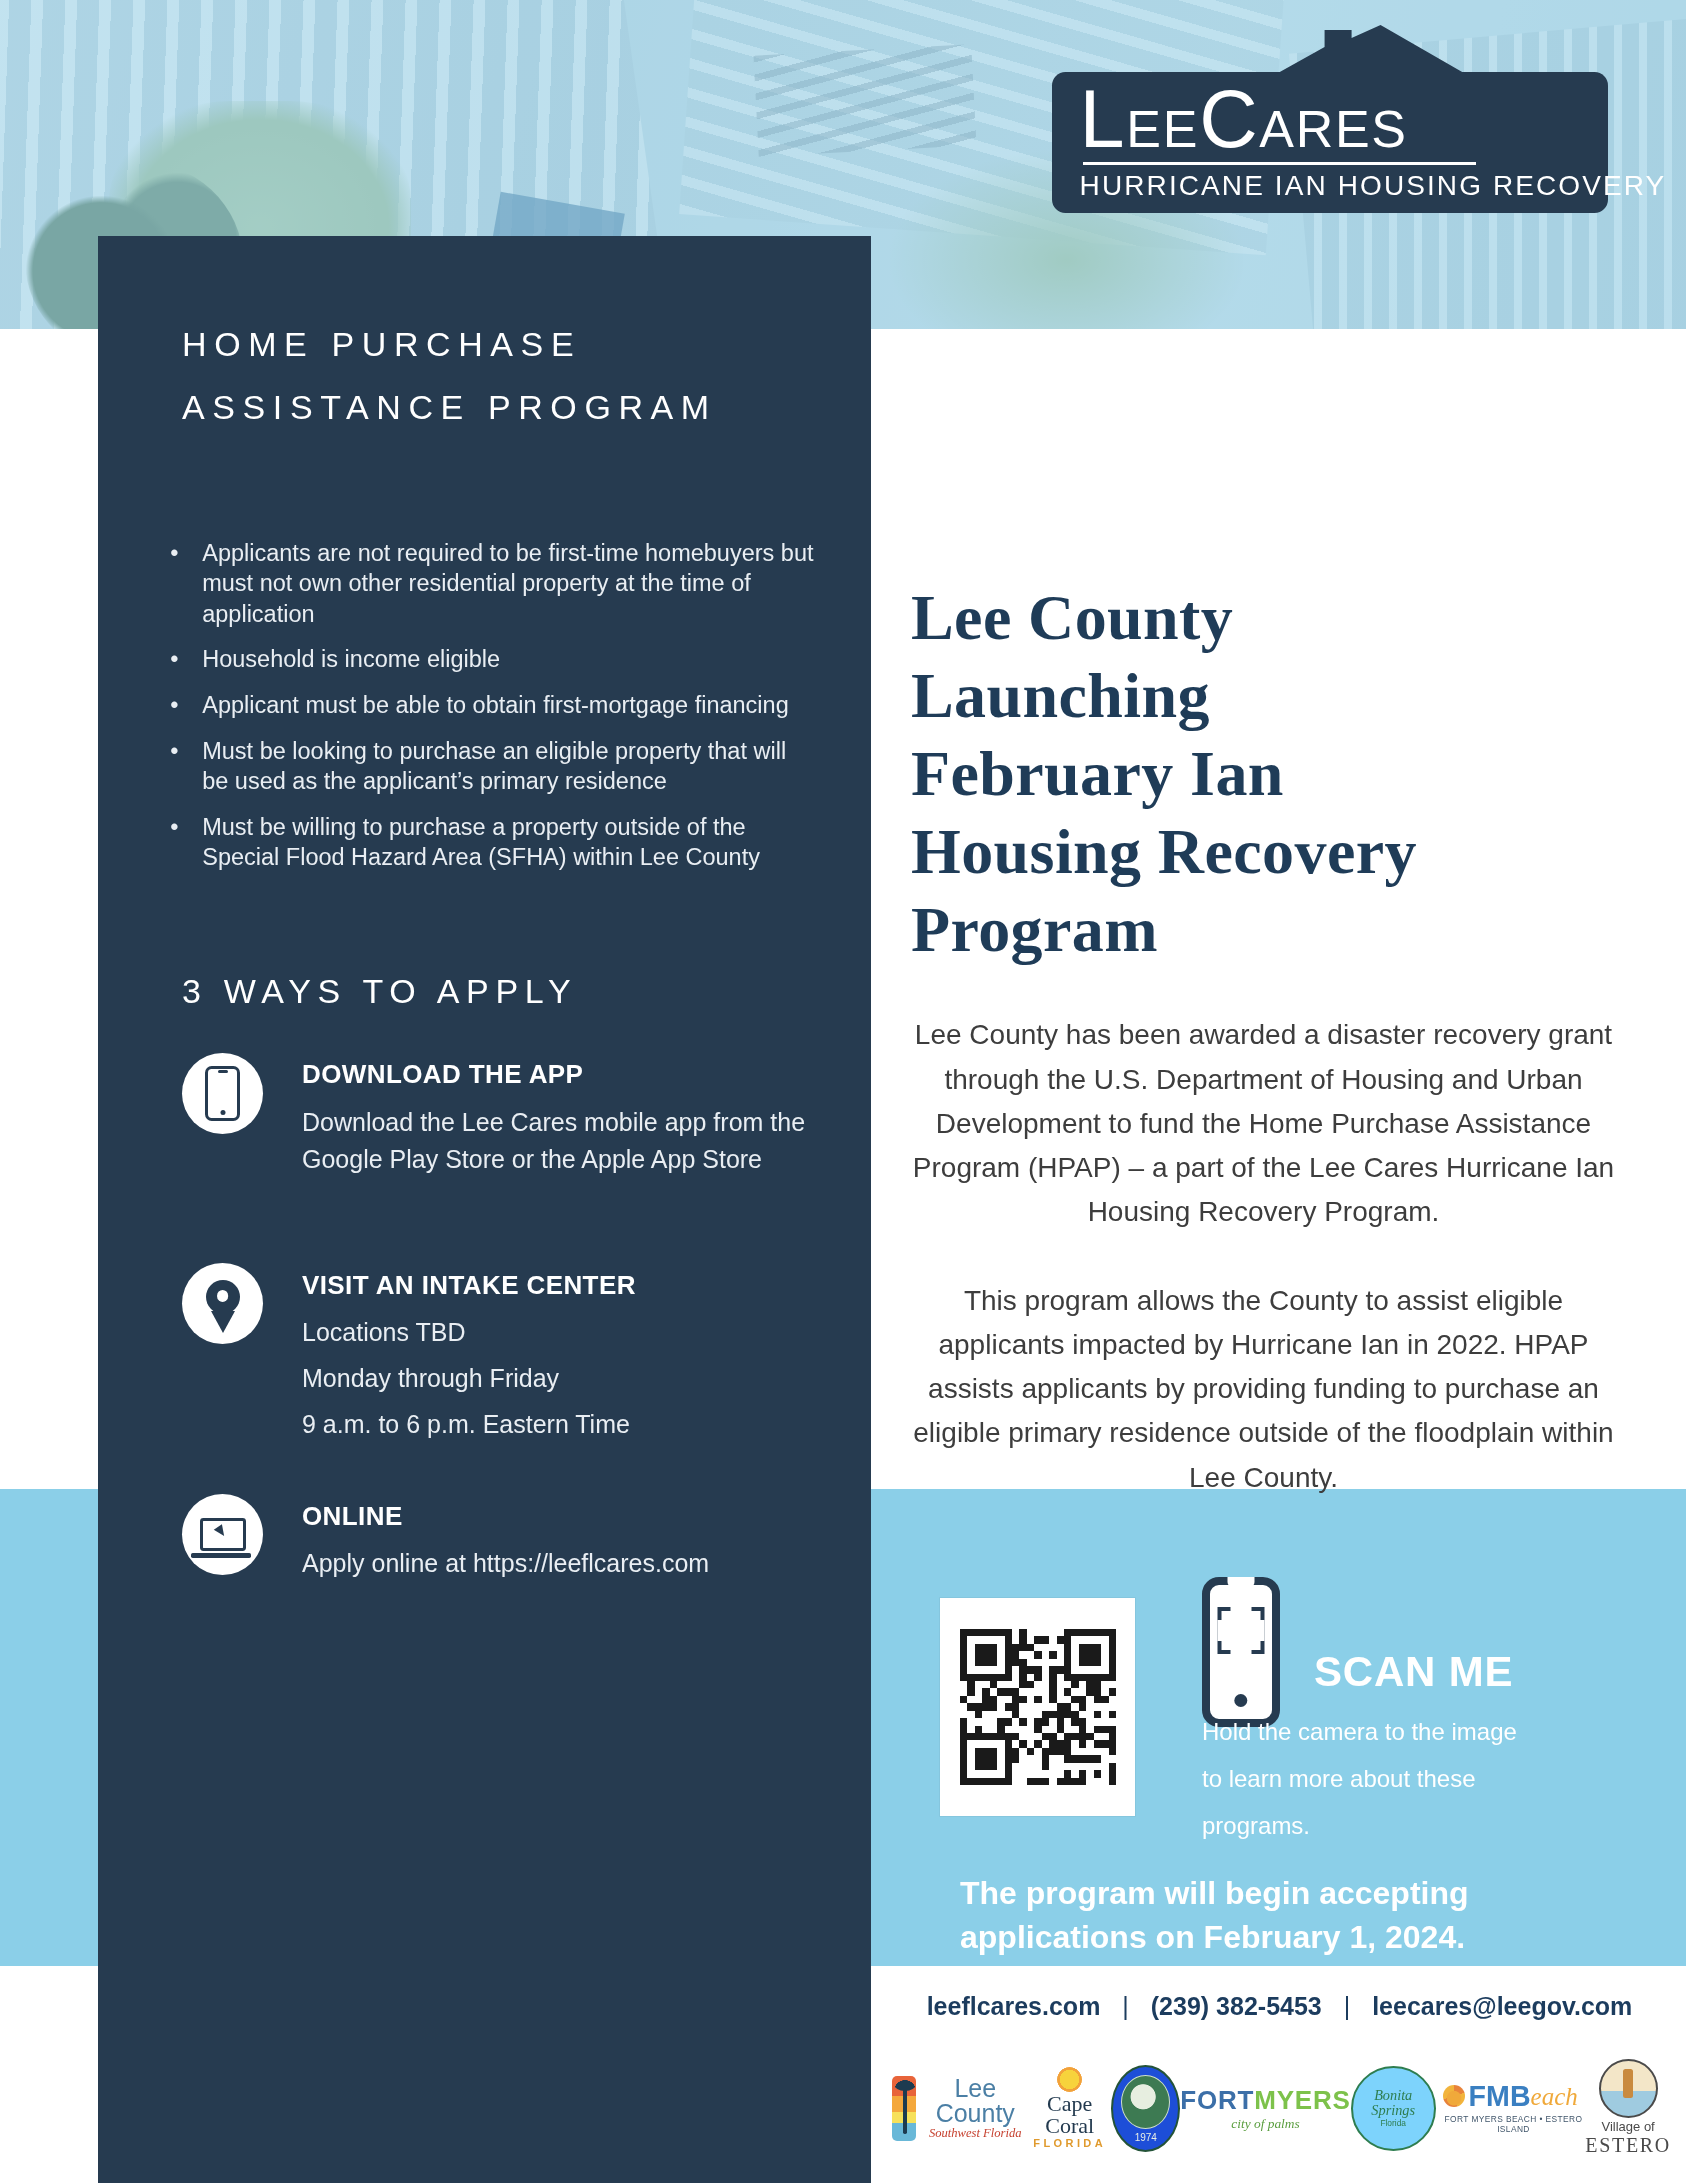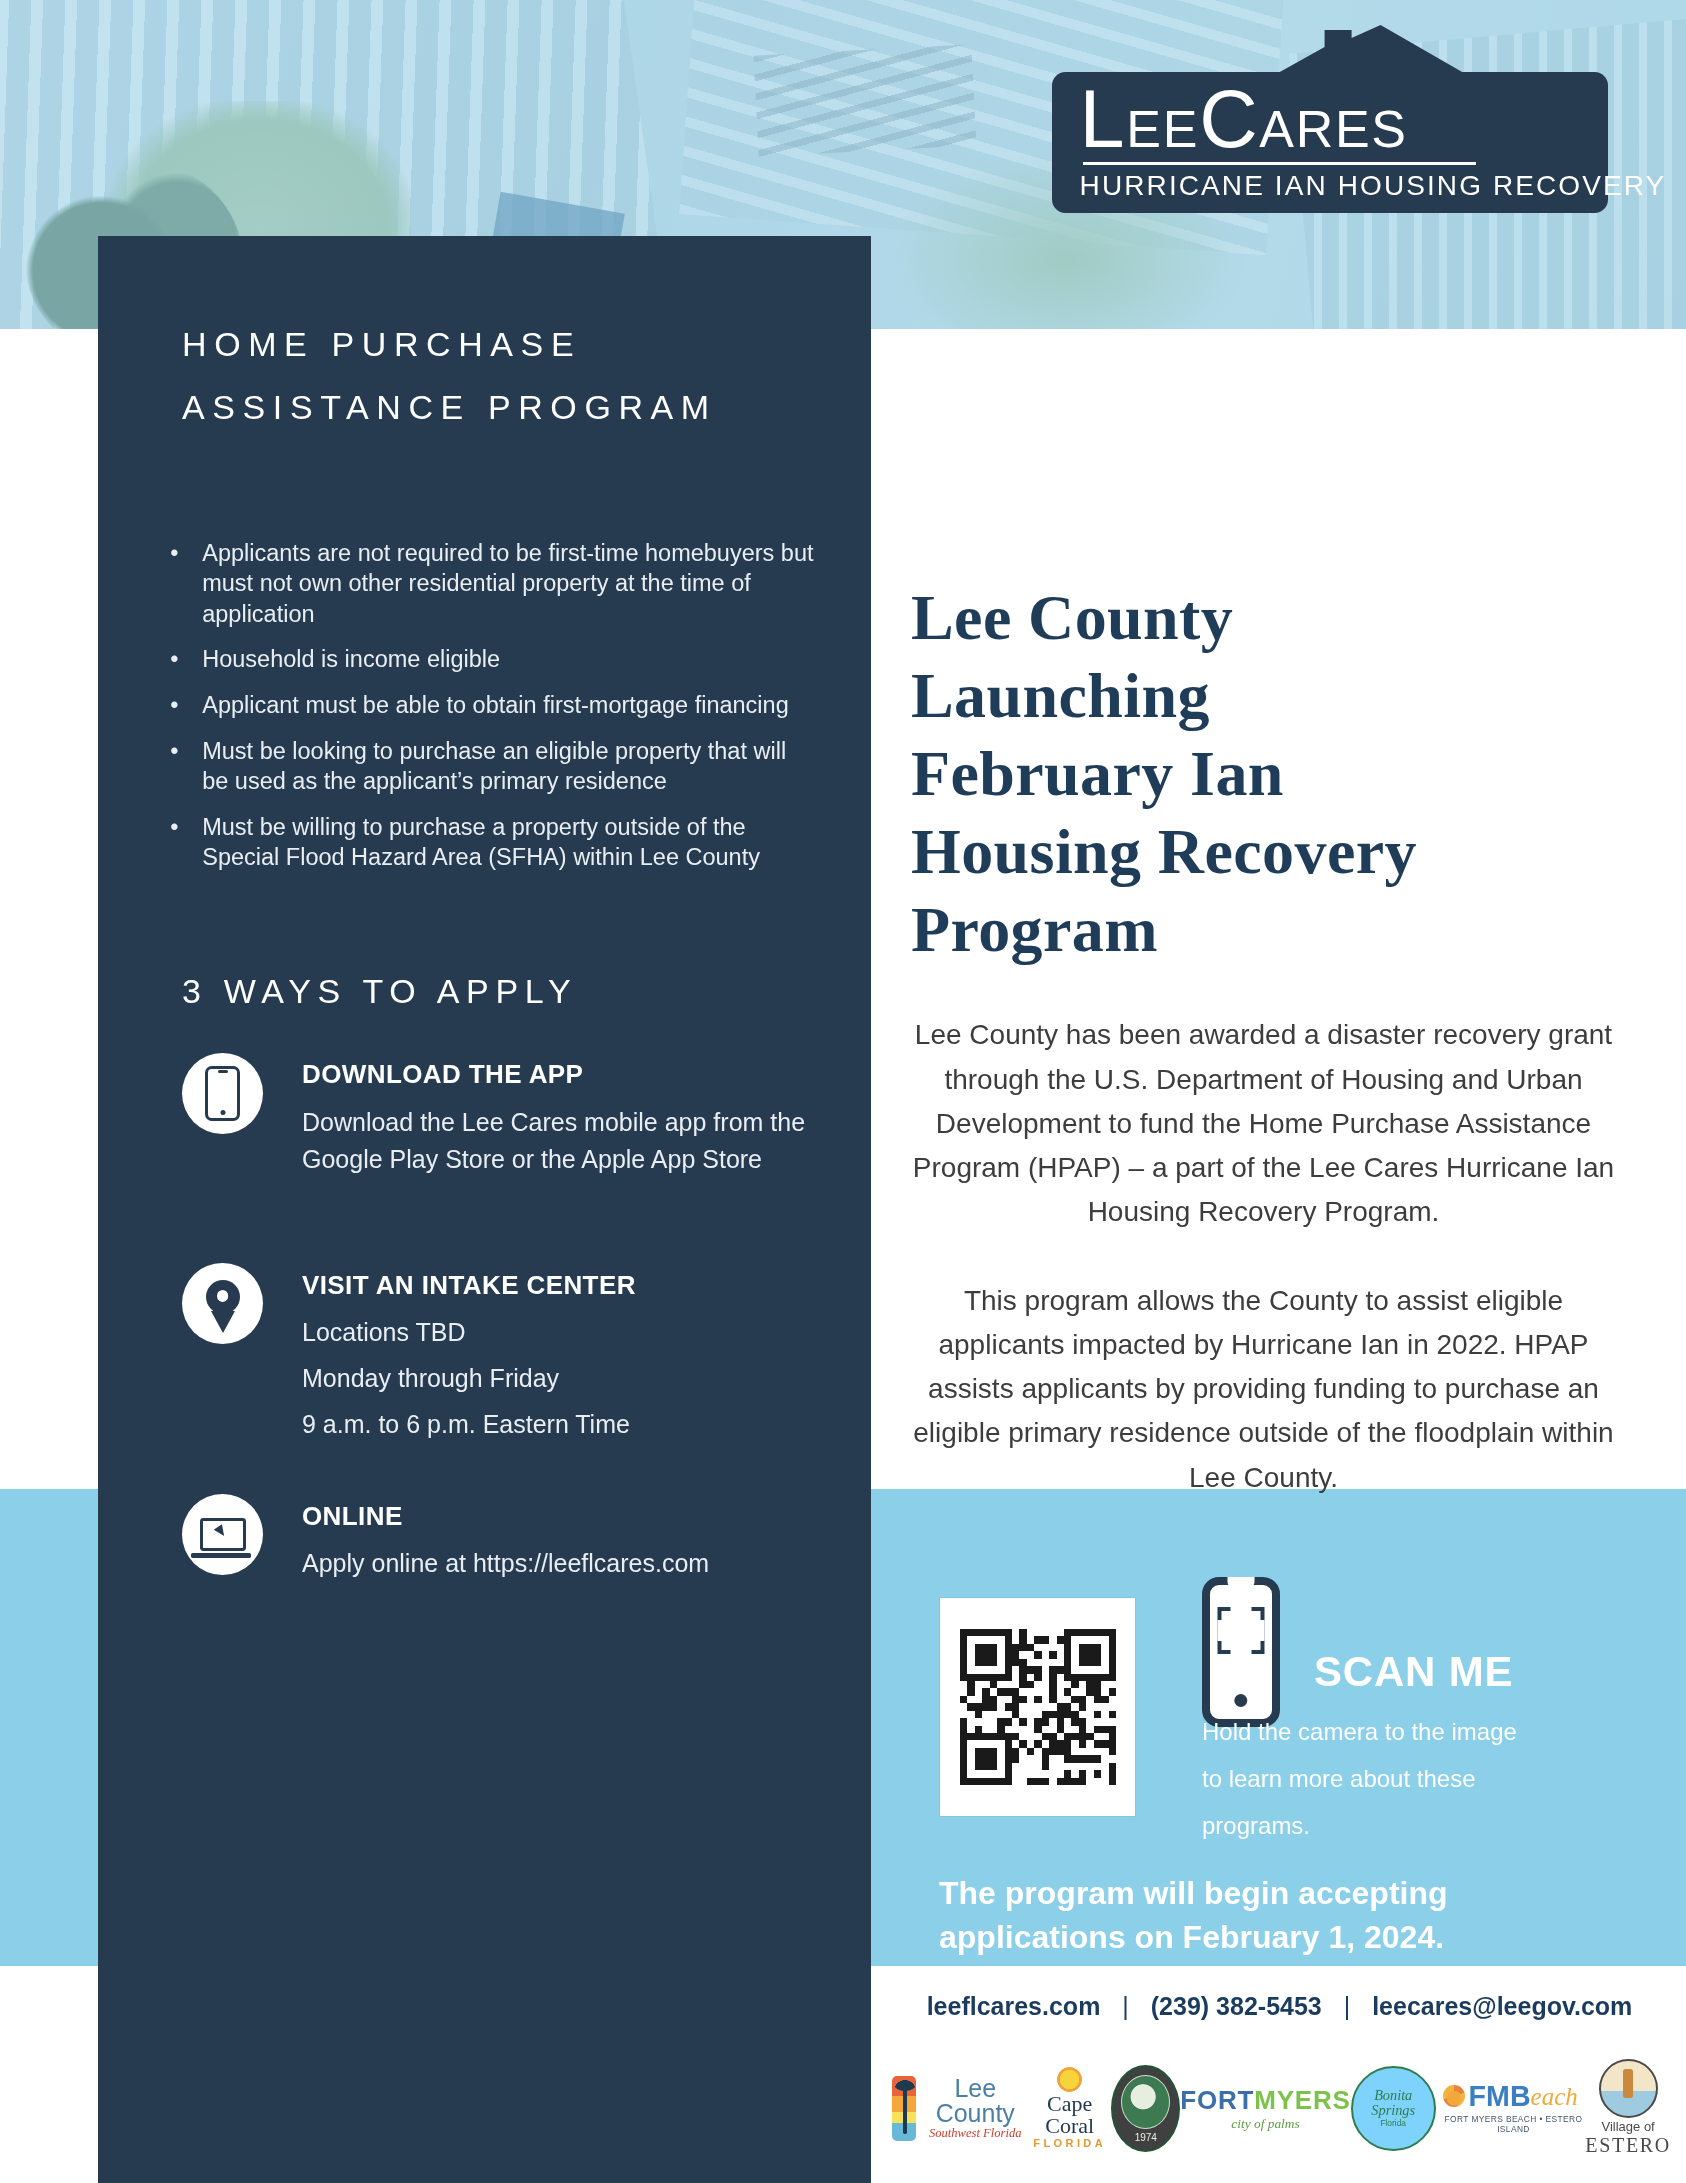--- a/index.html
+++ b/index.html
@@ -96,42 +96,42 @@
   .scan-phone .notch{position:absolute;top:-8.4px;left:50%;transform:translateX(-50%);width:27px;height:11px;
               background:#fff;border-radius:0 0 5.9px 5.9px;}
   .scan-frame{position:absolute;left:50%;top:22px;transform:translateX(-50%);width:39px;height:39px;border:4.2px solid #263b50;}
   .scan-frame::before{content:"";position:absolute;left:-4.2px;right:-4.2px;top:9.2px;bottom:9.2px;background:#fff;}
   .scan-frame::after{content:"";position:absolute;top:-4.2px;bottom:-4.2px;left:9.2px;right:9.2px;background:#fff;}
   .scan-dot{position:absolute;bottom:11.8px;left:50%;transform:translateX(-50%);width:13.4px;height:13.4px;border-radius:50%;background:#263b50;}
   .scan-me{position:absolute;left:1314px;top:1648px;font-size:42px;font-weight:bold;color:#fff;letter-spacing:0.8px;}
   .scan-caption{position:absolute;left:1202px;top:1720px;width:386px;font-size:24px;color:#fff;line-height:1.0;}
   .scan-caption span{display:block;margin-bottom:23px;}
   .announce{position:absolute;left:939px;top:1871px;font-size:32px;font-weight:bold;color:#fff;line-height:1.38;}
-  .announce span{display:block;}
+  .announce span{display:block;margin-left:21px;}
 
   
   .contact{position:absolute;left:872px;top:1992px;width:815px;text-align:center;
            font-size:25px;font-weight:bold;color:#1c3c5e;}
   .contact .sep{margin:0 15px;font-weight:normal;color:#1c3c5e;}
   .logos{position:absolute;left:892px;top:2059px;width:779px;display:flex;align-items:center;
          justify-content:space-between;}
   .lg{display:flex;flex-direction:column;align-items:center;text-align:center;}
   .lg-row{display:flex;align-items:center;}
   .lee-badge{width:28.6px;height:65px;border-radius:5px;margin-right:6.7px;position:relative;overflow:hidden;
       background:linear-gradient(#e8643a 0 30%,#f4a83c 30% 55%,#f7e15a 55% 72%,#69b8d8 72% 100%);}
   .lee-badge::before{content:"";position:absolute;left:45%;top:6.7px;width:4.2px;height:52px;background:#1d3b50;border-radius:1.7px;}
   .lee-badge::after{content:"";position:absolute;left:10%;top:1.7px;width:22px;height:13.4px;border-radius:50%;
       background:radial-gradient(circle at 50% 100%,#1d3b50 0 60%,transparent 62%);}
   .lee-name{font-size:25px;color:#4b7fa5;color:#4b7fa5;line-height:1;}
   .lee-sub{font-size:12.6px;color:#c6402e;font-style:italic;font-family:"Liberation Serif",serif;}
   .cc-sun{width:25px;height:25px;border-radius:50%;margin-bottom:1.7px;
       background:radial-gradient(circle,#f7d33c 0 55%,#f2a23a 55% 70%,transparent 71%);}
   .cc-name{font-family:"Liberation Serif",serif;font-size:22px;color:#233a4f;line-height:1;}
   .cc-sub{font-size:11px;letter-spacing:3.4px;color:#e09a2d;font-weight:bold;}
-  .sanibel{width:69px;height:87px;border-radius:50%;background:#404040;border:2.5px solid #245338;
+  .sanibel{width:69px;height:87px;border-radius:50%;background:#1d4ed8;border:2.5px solid #245338;
       display:flex;flex-direction:column;align-items:center;justify-content:space-between;
       box-sizing:border-box;padding:8.4px 3.4px 6.7px 3.4px;color:#e9efe5;}
   .sanibel .ring{width:47px;height:52px;border-radius:50%;border:1.7px solid #cfe0c8;
       background:radial-gradient(circle at 45% 40%,#e7eee0 0 30%,#3d7a52 32% 100%);}
   .sanibel .yr{font-size:10px;color:#e9efe5;}
   .fm-fort{font-size:26px;font-weight:bold;color:#3c6fa8;letter-spacing:0.8px;}
   .fm-myers{font-size:26px;font-weight:bold;color:#7dc24b;letter-spacing:0.8px;}
   .fm-sub{font-size:13.4px;color:#5a9e3f;font-style:italic;font-family:"Liberation Serif",serif;}
   .bonita{width:81px;height:81px;border-radius:50%;border:2.5px solid #2e7d4f;background:#7dd3fc;
       display:flex;flex-direction:column;align-items:center;justify-content:center;}

